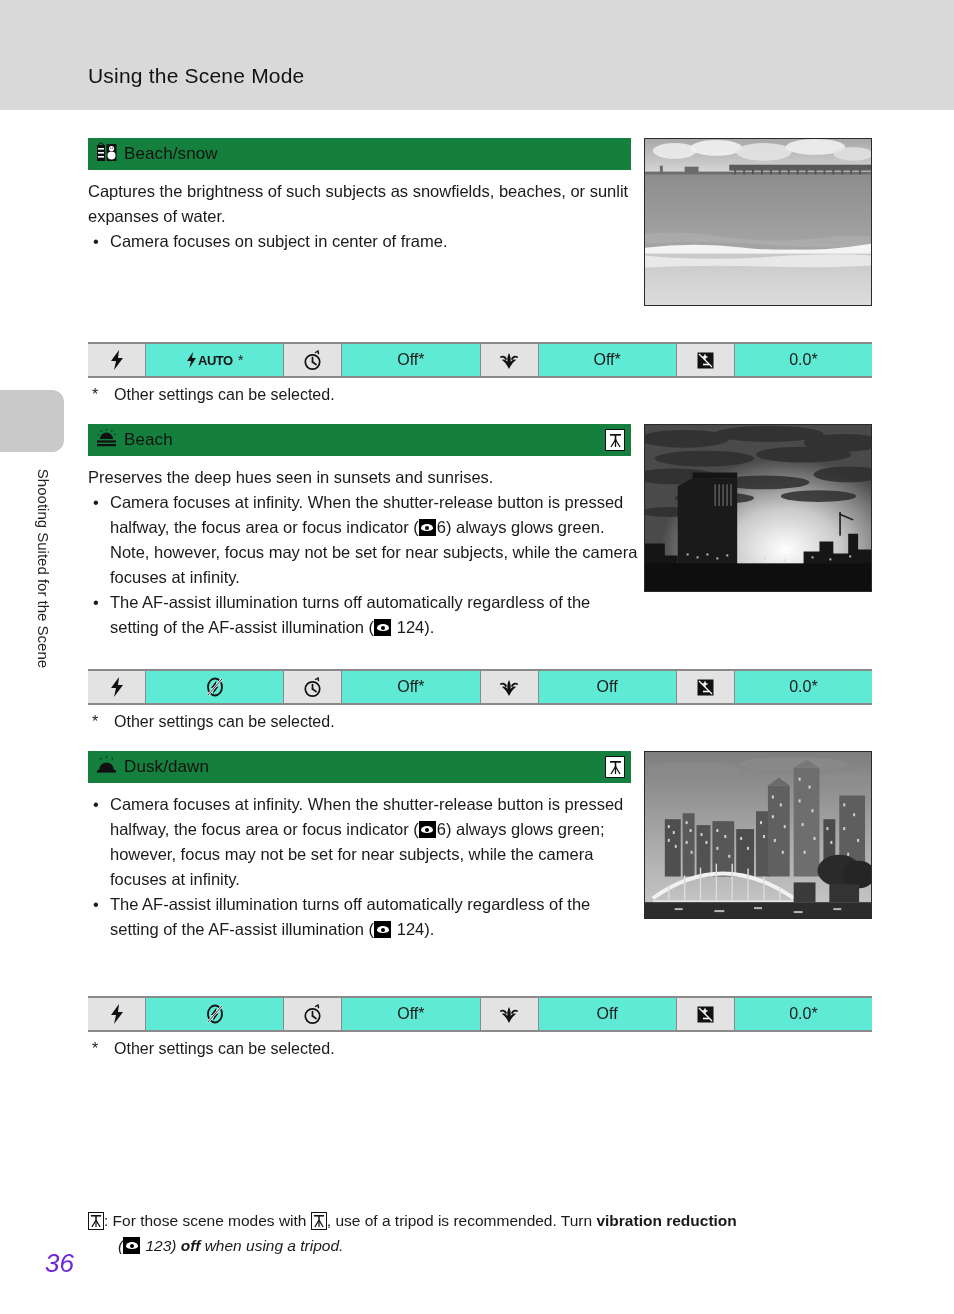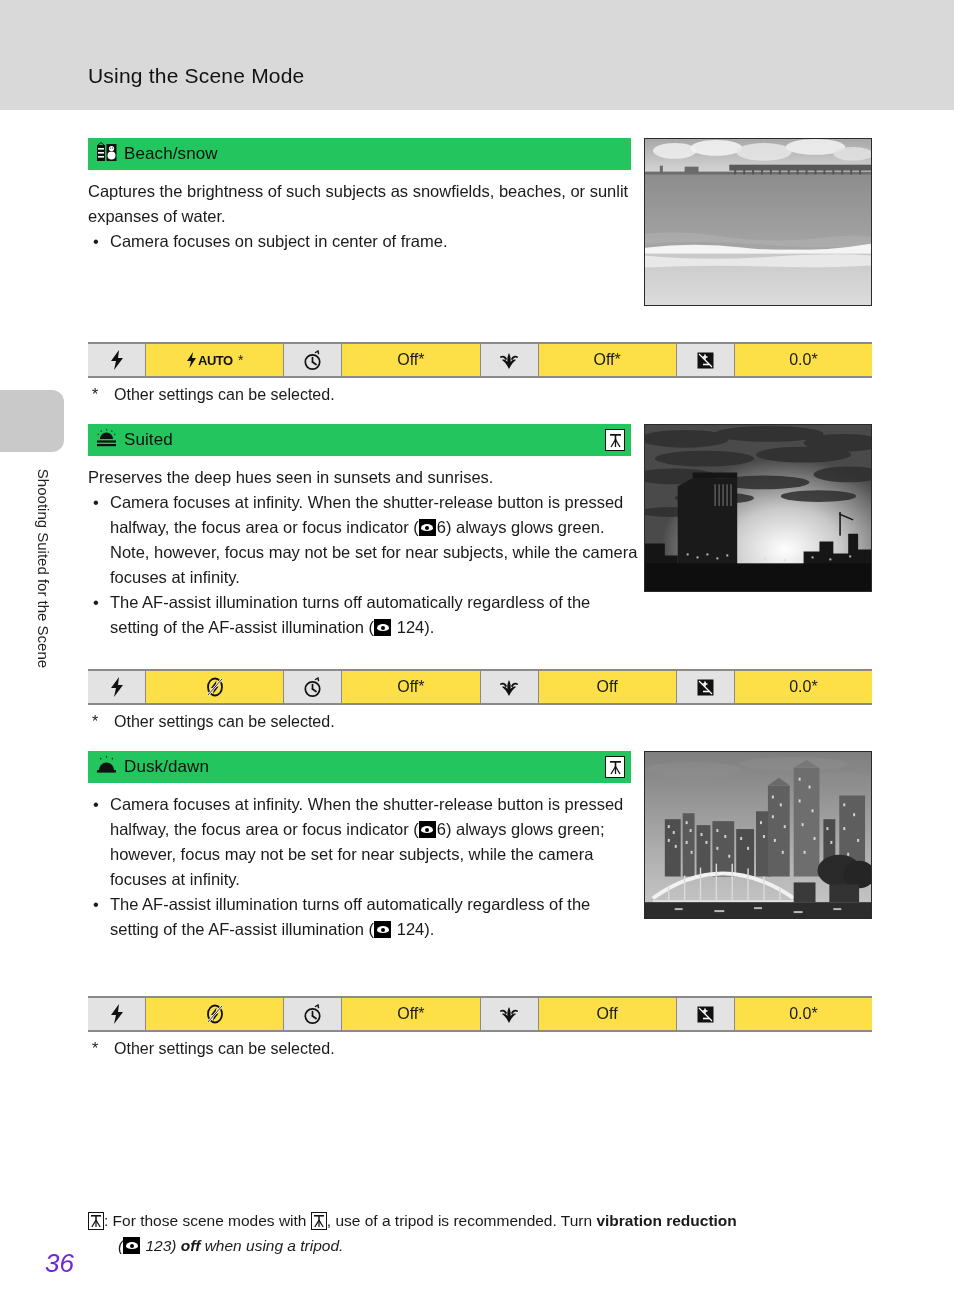--- a/index.html
+++ b/index.html
@@ -70,21 +70,21 @@
     width: 784px;
   }
 
   
   .scene-block { position: relative; }
 
   .scene-head {
     position: relative;
     width: 543px;
     height: 32px;
-    background: #22c55e;
+    background: #15803d;
     display: flex;
     align-items: center;
     box-sizing: border-box;
     padding-left: 8px;
   }
   .scene-head-title {
     font-size: 17px;
     color: #111;
     margin-left: 7px;
     letter-spacing: 0.1px;
@@ -137,21 +137,21 @@
   .photo svg { display: block; width: 100%; height: 100%; }
 
   
   .settings-row {
     display: flex;
     width: 784px;
     height: 36px;
     border-top: 2px solid #8a8a8a;
     border-bottom: 2px solid #8a8a8a;
     box-sizing: border-box;
-    background: #fde047;
+    background: #5eead4;
   }
   .cell-icon {
     width: 58px;
     background: #e3e3e3;
     border-right: 1.5px solid #8a8a8a;
     display: flex;
     align-items: center;
     justify-content: center;
     box-sizing: border-box;
   }
@@ -366,21 +366,21 @@
           <path d="M4 11 A6.5 6.5 0 0 1 17 11 Z" fill="#111"></path>
           <rect x="1" y="12.4" width="19" height="2.2" fill="#111"></rect>
           <rect x="1" y="16" width="19" height="2.2" fill="#111"></rect>
           <path d="M10.5 0.5 L11.2 2.2 L9.8 2.2 Z" fill="#111"></path>
           <path d="M5 2 L6 3.4 L4.5 3.8 Z" fill="#111"></path>
           <path d="M16 2 L15 3.4 L16.5 3.8 Z" fill="#111"></path>
           <path d="M1.5 5.5 L3 6.2 L2 7.2 Z" fill="#111"></path>
           <path d="M19.5 5.5 L18 6.2 L19 7.2 Z" fill="#111"></path>
         </svg>
       </span>
-      <span class="scene-head-title">Suited</span>
+      <span class="scene-head-title">Beach</span>
       <span class="tripod-badge">
         <svg width="13" height="15" viewBox="0 0 13 15">
           <rect x="1" y="1" width="11" height="1.7" fill="#111"></rect>
           <rect x="5.7" y="2" width="1.6" height="5" fill="#111"></rect>
           <path d="M6.5 6.5 L2 14" stroke="#111" stroke-width="1.3" fill="none"></path>
           <path d="M6.5 6.5 L11 14" stroke="#111" stroke-width="1.3" fill="none"></path>
           <path d="M6.5 6.5 L6.5 14" stroke="#111" stroke-width="1.3" fill="none"></path>
         </svg>
       </span>
     </div>

